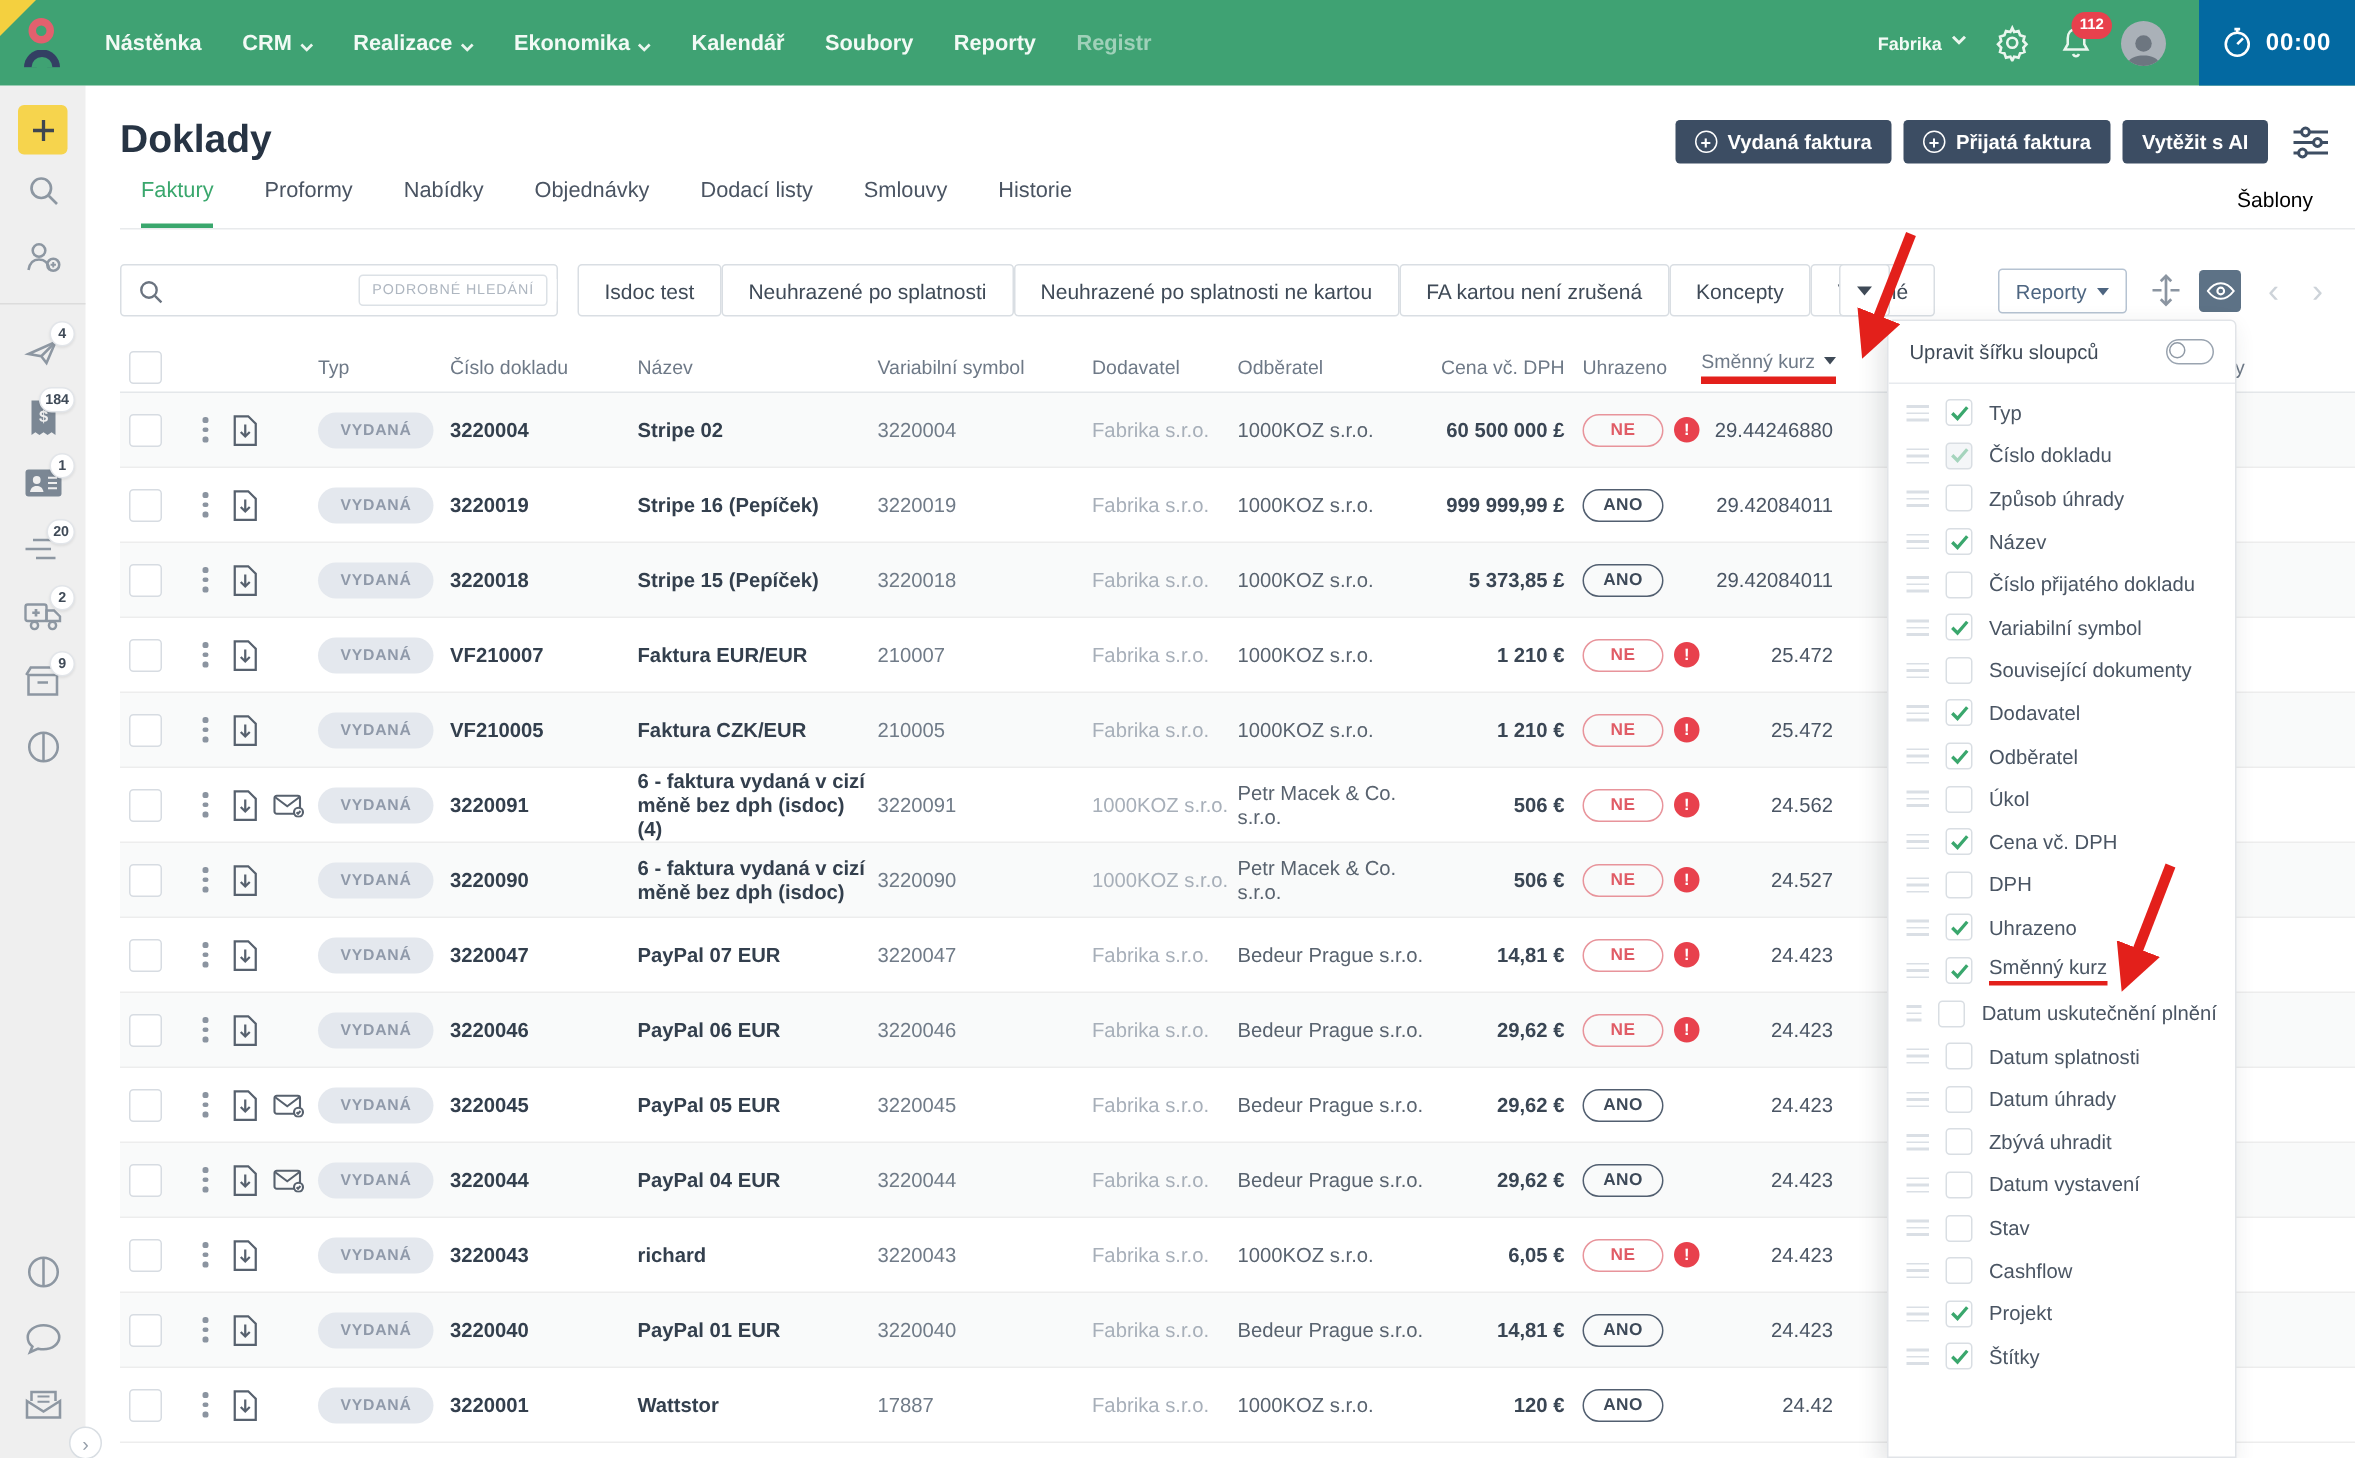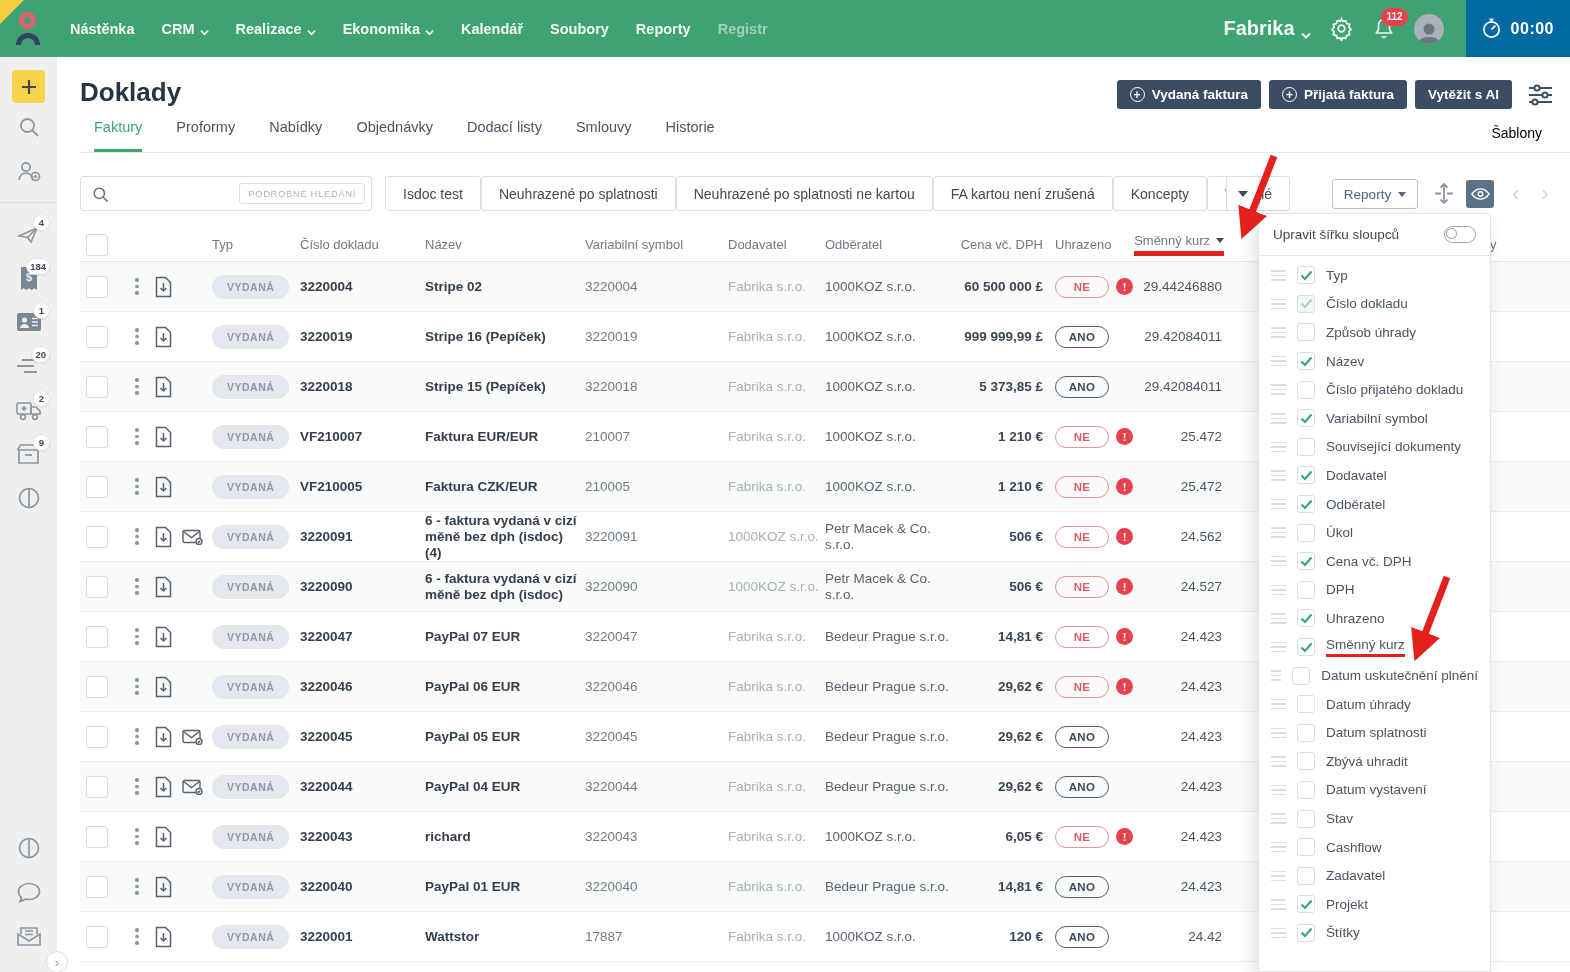--- a/index.html
+++ b/index.html
@@ -13,21 +13,21 @@
   .logo-fold{position:absolute;top:0;left:0;width:0;height:0;border-top:24px solid #f4d03f;border-right:24px solid transparent}
   .logo-head{position:absolute;left:19px;top:12px;width:17px;height:17px;border:5px solid #e2606e;border-radius:50%}
   .logo-body{position:absolute;left:16px;top:33px;width:24px;height:12px;border:5px solid #333f63;border-bottom:none;border-radius:12px 12px 0 0}
   .nav{display:flex;align-items:center;gap:27px;margin-left:13px}
   .nav-item{display:flex;align-items:center;gap:5px;color:#f2faf5;font-size:14.5px;font-weight:bold;cursor:pointer;white-space:nowrap}
   .nav-item[data-muted="true"]{color:rgba(255,255,255,.5)}
   .nav-item .caret-icon{display:none;width:9px;height:9px}
   .nav-item[data-caret="true"] .caret-icon{display:inline-block}
   .caret-svg{stroke:#eaf6ee;stroke-width:2;fill:none}
   .topbar-right{margin-left:auto;display:flex;align-items:center;gap:18px;height:100%}
-  .workspace{display:flex;align-items:flex-end;gap:6px;color:#f2faf5;font-size:20px;font-weight:bold;cursor:pointer}
+  .workspace{display:flex;align-items:flex-start;gap:6px;color:#f2faf5;font-size:12px;font-weight:bold;cursor:pointer}
   .icon-btn{position:relative;cursor:pointer;display:flex;align-items:center}
   .noti-badge{position:absolute;top:-8px;right:-12px;background:#e8414d;color:#fff;font-size:10px;font-weight:bold;
               border-radius:9px;padding:4px 5px;line-height:1}
   .avatar{width:30px;height:30px;border-radius:50%;background:#aab1b8;overflow:hidden;position:relative;cursor:pointer}
   .avatar svg{position:absolute;bottom:-2px;left:3px}
   .timer-box{height:100%;background:#0369a1;display:flex;align-items:center;gap:8px;padding:0 16px 0 14px;margin-left:4px}
   .timer-text{color:#fff;font-size:16px;font-weight:bold;letter-spacing:.5px}
 
   
   .sidebar{position:absolute;top:57px;left:0;width:57px;bottom:0;background:#efefef;z-index:20}
@@ -1301,94 +1301,83 @@
 
         <div class="p-item" data-checked="false">
           <span class="drag-handle">
             <i></i>
             <i></i>
             <i></i>
           </span>
           <span class="p-check">
             
           </span>
+          <span class="pi-label">Datum splatnosti</span>
+        </div>
+
+        <div class="p-item" data-checked="false">
+          <span class="drag-handle">
+            <i></i>
+            <i></i>
+            <i></i>
+          </span>
+          <span class="p-check">
+            
+          </span>
           <span class="pi-label">Datum úhrady</span>
         </div>
 
         <div class="p-item" data-checked="false">
           <span class="drag-handle">
             <i></i>
             <i></i>
             <i></i>
           </span>
           <span class="p-check">
             
           </span>
-          <span class="pi-label">Datum splatnosti</span>
+          <span class="pi-label">Zbývá uhradit</span>
         </div>
 
         <div class="p-item" data-checked="false">
           <span class="drag-handle">
             <i></i>
             <i></i>
             <i></i>
           </span>
           <span class="p-check">
             
           </span>
-          <span class="pi-label">Zbývá uhradit</span>
+          <span class="pi-label">Datum vystavení</span>
         </div>
 
         <div class="p-item" data-checked="false">
           <span class="drag-handle">
             <i></i>
             <i></i>
             <i></i>
           </span>
           <span class="p-check">
             
           </span>
-          <span class="pi-label">Datum vystavení</span>
+          <span class="pi-label">Stav</span>
         </div>
 
         <div class="p-item" data-checked="false">
           <span class="drag-handle">
             <i></i>
             <i></i>
             <i></i>
           </span>
           <span class="p-check">
             
           </span>
-          <span class="pi-label">Stav</span>
-        </div>
-
-        <div class="p-item" data-checked="false">
-          <span class="drag-handle">
-            <i></i>
-            <i></i>
-            <i></i>
-          </span>
-          <span class="p-check">
-            
-          </span>
           <span class="pi-label">Cashflow</span>
         </div>
 
-        <div class="p-item" data-checked="false">
-          <span class="drag-handle">
-            <i></i>
-            <i></i>
-            <i></i>
-          </span>
-          <span class="p-check">
-            
-          </span>
-          <span class="pi-label">Zadavatel</span>
-        </div>
 
         <div class="p-item" data-checked="true">
           <span class="drag-handle">
             <i></i>
             <i></i>
             <i></i>
           </span>
           <span class="p-check">
             <svg class="checkmark" width="13" height="11" viewBox="0 0 13 11">
               <path d="M1.5 5.5l3.5 3.5L11.5 1.5" fill="none" stroke="#3aa76d" stroke-width="2.2"></path>

